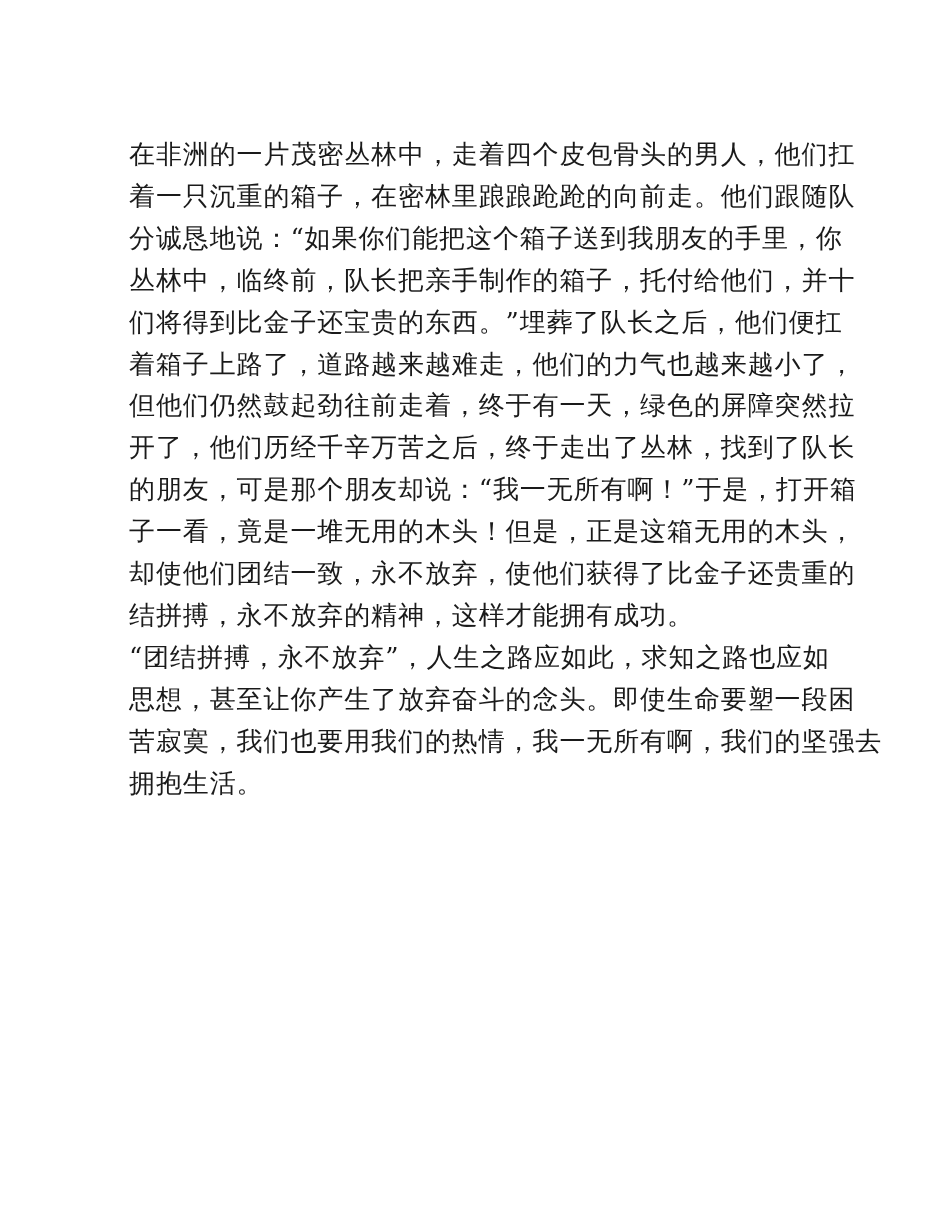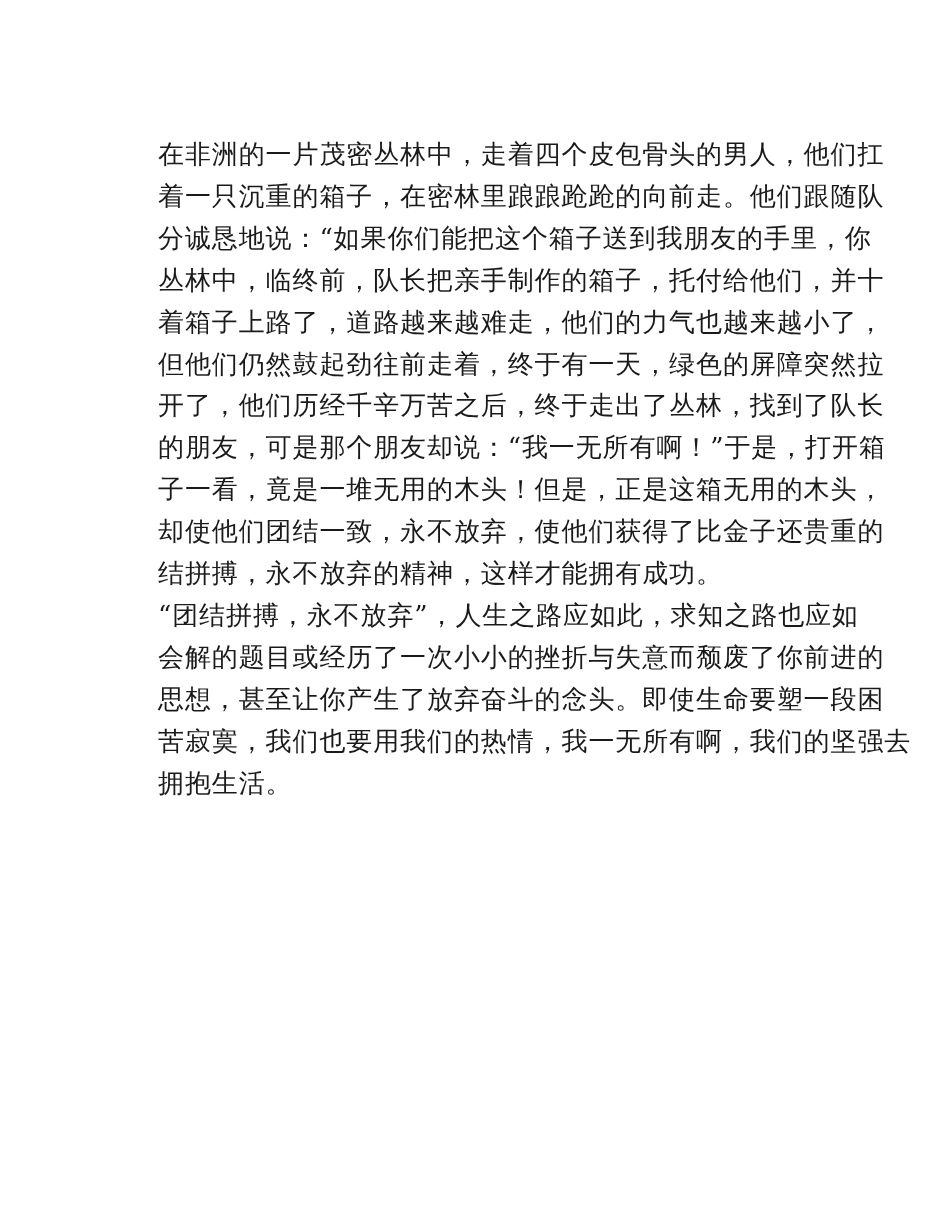--- a/index.html
+++ b/index.html
@@ -16,21 +16,21 @@
     .page {
       position: absolute;
       left: 0;
       top: 0;
       width: 950px;
       height: 1229px;
       background: #ffffff;
     }
     .content {
       position: absolute;
-      left: 158px;
+      left: 129px;
       top: 134px;
       width: 680px;
       font-family: "DejaVu Serif", "Liberation Serif", serif;
       font-size: 26px;
       line-height: 41.9px;
       color: #1a1a1a;
       letter-spacing: 0.9px;
     }
     .paragraph {
       margin: 0;
@@ -44,29 +44,29 @@
 </head>
 <body>
 
 <div class="page">
   <div class="content">
     <p class="paragraph">
       <span class="line">在非洲的一片茂密丛林中，走着四个皮包骨头的男人，他们扛</span>
       <span class="line">着一只沉重的箱子，在密林里踉踉跄跄的向前走。他们跟随队</span>
       <span class="line">分诚恳地说：“如果你们能把这个箱子送到我朋友的手里，你</span>
       <span class="line">丛林中，临终前，队长把亲手制作的箱子，托付给他们，并十</span>
+      <span class="line">们将得到比金子还宝贵的东西。”埋葬了队长之后，他们便扛</span>
       <span class="line">着箱子上路了，道路越来越难走，他们的力气也越来越小了，</span>
       <span class="line">但他们仍然鼓起劲往前走着，终于有一天，绿色的屏障突然拉</span>
       <span class="line">开了，他们历经千辛万苦之后，终于走出了丛林，找到了队长</span>
       <span class="line">的朋友，可是那个朋友却说：“我一无所有啊！”于是，打开箱</span>
       <span class="line">子一看，竟是一堆无用的木头！但是，正是这箱无用的木头，</span>
       <span class="line">却使他们团结一致，永不放弃，使他们获得了比金子还贵重的</span>
       <span class="line">结拼搏，永不放弃的精神，这样才能拥有成功。</span>
     </p>
     <p class="paragraph">
       <span class="line">“团结拼搏，永不放弃”，人生之路应如此，求知之路也应如</span>
-      <span class="line">会解的题目或经历了一次小小的挫折与失意而颓废了你前进的</span>
       <span class="line">思想，甚至让你产生了放弃奋斗的念头。即使生命要塑一段困</span>
       <span class="line">苦寂寞，我们也要用我们的热情，我一无所有啊，我们的坚强去</span>
       <span class="line">拥抱生活。</span>
     </p>
   </div>
 </div>
 
 </body></html>

